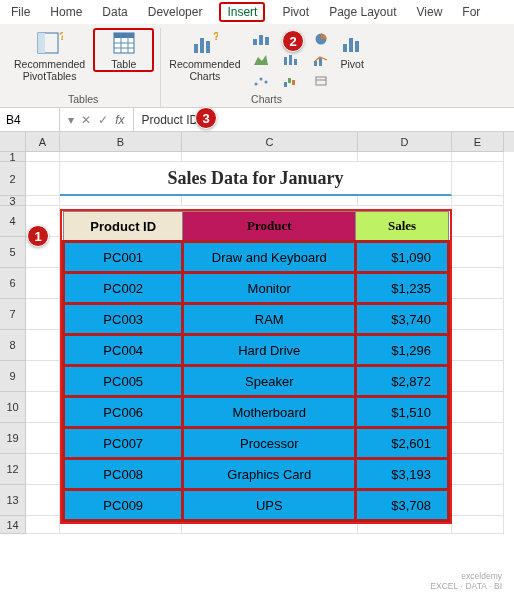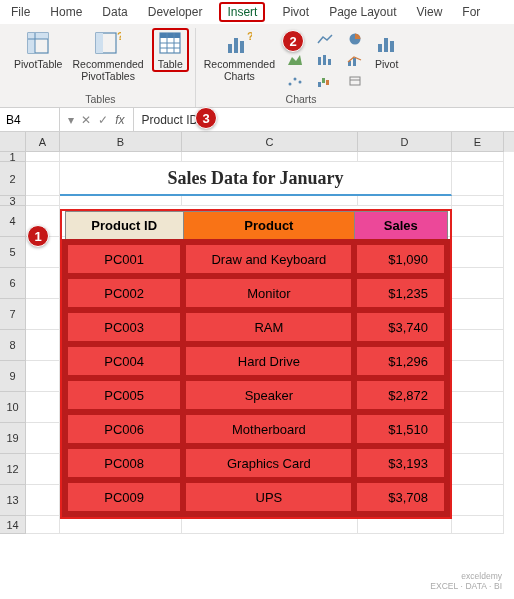--- a/index.html
+++ b/index.html
@@ -8,21 +8,21 @@
     .menu-bar { display: flex; align-items: center; height: 24px; background: #fff; padding: 0 8px; gap: 14px; font-size: 12px; color: #444; }
     .menu-item { cursor: pointer; padding: 2px 3px; }
     .menu-item.active { border: 2px solid #c00; border-radius: 3px; padding: 1px 6px; color: #0a6332; }
     
     .ribbon { display: flex; background: #f3f2f1; border-bottom: 1px solid #d0d0d0; height: 84px; padding: 4px 6px 0 6px; }
     .ribbon-group { display: flex; flex-direction: column; align-items: center; border-right: 1px solid #d8d8d8; padding: 0 6px; }
     .ribbon-group:last-child { border-right: none; }
     .ribbon-row { display: flex; gap: 6px; flex: 1; align-items: flex-start; }
     .ribbon-btn { display: flex; flex-direction: column; align-items: center; justify-content: flex-start; gap: 2px; font-size: 10.5px; color: #333; text-align: center; line-height: 1.15; padding: 2px 2px 0 2px; }
     .ribbon-btn .icon-wrap { height: 26px; display: flex; align-items: center; justify-content: center; }
-    .ribbon-btn.highlighted { border: 2px solid #c00; border-radius: 3px; padding: 0 4px; }
+    .ribbon-btn.highlighted { border: 2px solid #c00; border-radius: 3px; padding: 0 16px; }
     .group-label { font-size: 10.5px; color: #555; padding: 1px 0 2px 0; }
     .mini-icon-col { display: flex; flex-direction: column; gap: 3px; padding-top: 2px; }
     .mini-icon { width: 24px; height: 18px; display: flex; align-items: center; justify-content: center; font-size: 10px; }
     
     .name-box-row { display: flex; align-items: center; height: 24px; border-bottom: 1px solid #d0d0d0; background: #fff; font-size: 12px; }
     .name-box { width: 60px; padding: 0 6px; border-right: 1px solid #d0d0d0; height: 100%; display: flex; align-items: center; }
     .nb-controls { display: flex; align-items: center; gap: 7px; padding: 0 8px; border-right: 1px solid #d0d0d0; height: 100%; color: #888; }
     .fx-label { font-style: italic; color: #666; }
     .formula-input { flex: 1; padding: 0 8px; height: 100%; display: flex; align-items: center; color: #333; }
     
@@ -37,23 +37,23 @@
     .row.short { height: 10px; }
     .row-h { width: 26px; background: #e6e6e6; border-right: 1px solid #ccc; border-bottom: 1px solid #ccc; display: flex; align-items: center; justify-content: center; font-size: 11px; color: #333; }
     .cell { border-right: 1px solid #e2e2e2; border-bottom: 1px solid #e2e2e2; display: flex; align-items: center; }
     
     .title-cell { font-family: 'Times New Roman', serif; font-weight: bold; font-size: 18px; color: #2a2a2a; justify-content: center; border-bottom: 2px solid #4a9bd4; width: 392px; }
     
     .data-table-wrap { position: absolute; left: 60px; top: 77px; width: 392px; border: 2.5px solid #e3201d; }
     .data-table { width: 100%; border-collapse: collapse; font-size: 13px; }
     .data-table th { background: #ddd2c0; border: 1px solid #888; padding: 6px 4px; font-weight: bold; text-align: center; }
     .data-table th:nth-child(1){ background:#efe6d1; width:122px;} 
-    .data-table th:nth-child(2){ background:#f97316; width:176px;} 
-    .data-table th:nth-child(3){ background:#ec4899; width:94px;}
-    .data-table td { background: #ef4444; border: 6px solid #b91c1c; padding: 6.5px 8px; text-align: center; }
+    .data-table th:nth-child(2){ background:#be185d; width:176px;font-family:Liberation Serif, serif;} 
+    .data-table th:nth-child(3){ background:#bef264; width:94px;font-family:Liberation Serif, serif;}
+    .data-table td { background: #0ea5e9; border: 3px solid #b91c1c; padding: 6.5px 8px; text-align: center; }
     .data-table td:nth-child(3){ text-align: right; padding-right: 16px; }
     
     .callout { position: absolute; width: 22px; height: 22px; border-radius: 50%; background: #c51717; color: #fff; font-weight: bold; font-size: 13px; display: flex; align-items: center; justify-content: center; border: 1.5px solid #fff; box-shadow: 0 1px 3px rgba(0,0,0,.3); z-index: 50; }
     .c1 { left: 27px; top: 225px; } .c2 { left: 282px; top: 30px; } .c3 { left: 195px; top: 107px; }
     
     .watermark { position: absolute; right: 12px; bottom: 8px; font-size: 8.5px; color: #aaa; text-align: right; line-height: 1.1;}
     
     svg { display: block; }
   </style>
 </head>
@@ -69,32 +69,20 @@
   <span class="menu-item">Page Layout</span>
   <span class="menu-item">View</span>
   <span class="menu-item">For</span>
 </div>
 
 <div class="ribbon">
   <div class="ribbon-group">
     <div class="ribbon-row">
       <div class="ribbon-btn">
         <span class="icon-wrap">
-          <svg width="22" height="22">
-              <rect x="1" y="1" width="20" height="20" fill="none" stroke="#5b8ab3" stroke-width="1.2"></rect>
-              <rect x="1" y="1" width="7" height="20" fill="#cfe0ef"></rect>
-              <rect x="1" y="1" width="20" height="6" fill="#cfe0ef"></rect>
-              <line x1="8" y1="1" x2="8" y2="21" stroke="#5b8ab3"></line>
-              <line x1="1" y1="7" x2="21" y2="7" stroke="#5b8ab3"></line>
-            </svg>
-        </span>
-        <span>PivotTable</span>
-      </div>
-      <div class="ribbon-btn">
-        <span class="icon-wrap">
           <svg width="26" height="22">
               <rect x="1" y="1" width="20" height="20" fill="none" stroke="#5b8ab3" stroke-width="1.2"></rect>
               <rect x="1" y="1" width="7" height="20" fill="#cfe0ef"></rect>
               <text x="22" y="8" font-size="11" fill="#d89b1e" font-weight="bold">?</text>
             </svg>
         </span>
         <span style="white-space:pre-line">Recommended
 PivotTables</span>
       </div>
       <div class="ribbon-btn highlighted">
@@ -357,20 +345,25 @@
             <td>PC005</td>
             <td>Speaker</td>
             <td>$2,872</td>
           </tr>
           <tr>
             <td>PC006</td>
             <td>Motherboard</td>
             <td>$1,510</td>
           </tr>
           <tr>
+            <td>PC007</td>
+            <td>Processor</td>
+            <td>$2,601</td>
+          </tr>
+          <tr>
             <td>PC008</td>
             <td>Graphics Card</td>
             <td>$3,193</td>
           </tr>
           <tr>
             <td>PC009</td>
             <td>UPS</td>
             <td>$3,708</td>
           </tr>
         </tbody>

